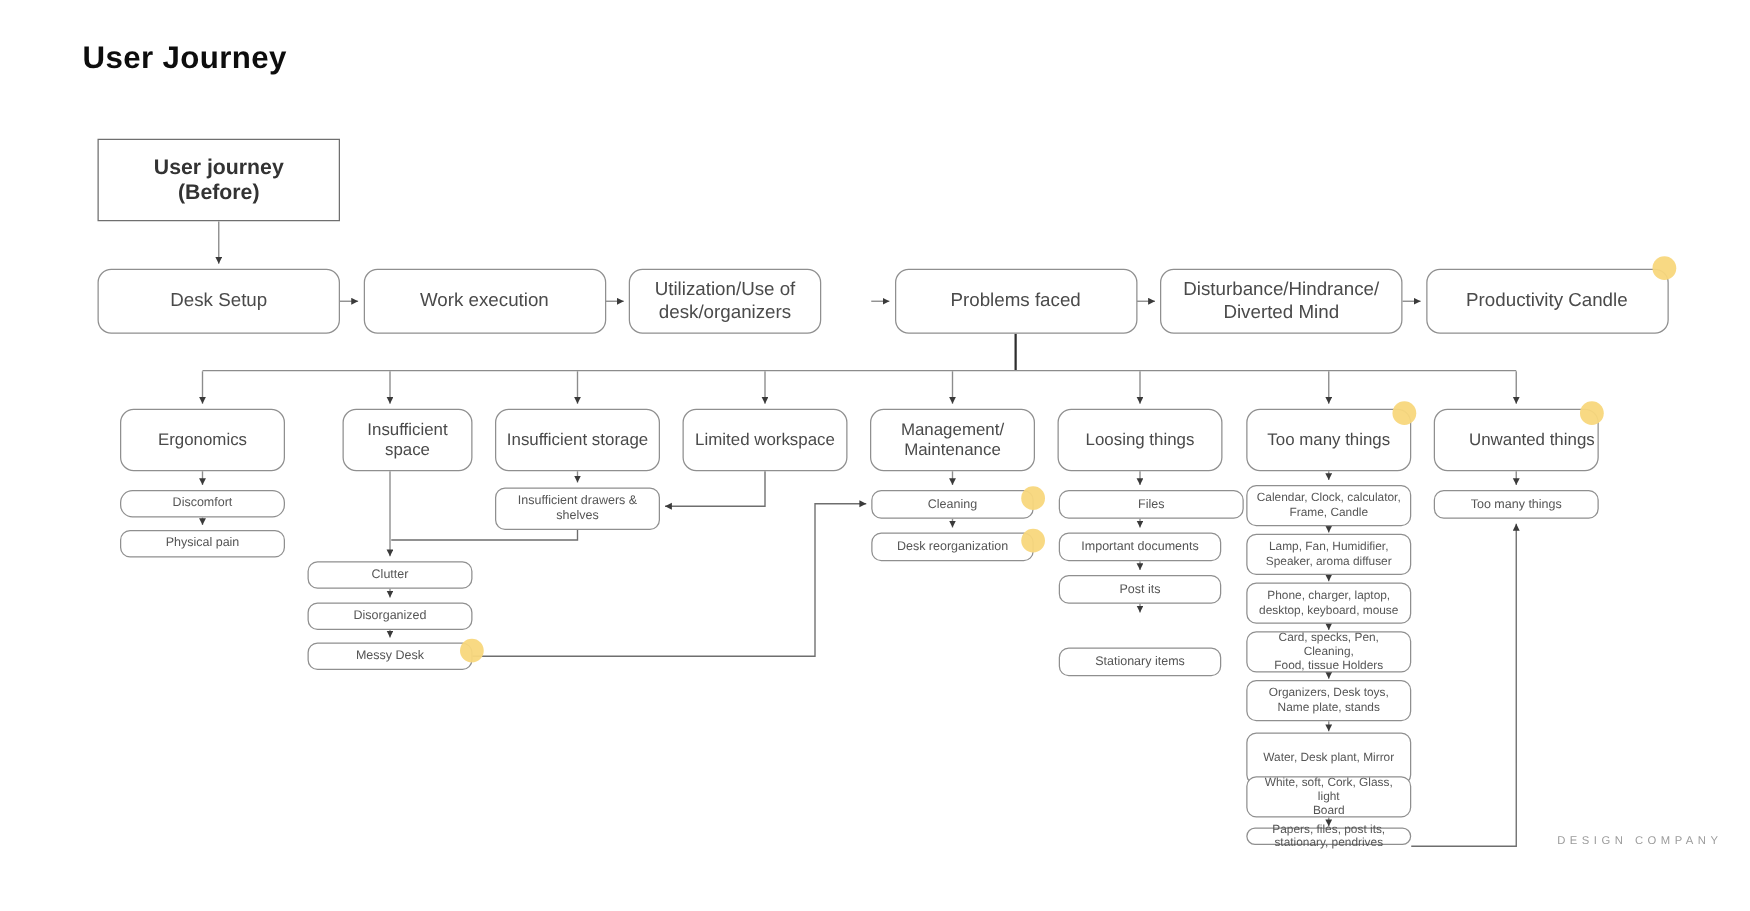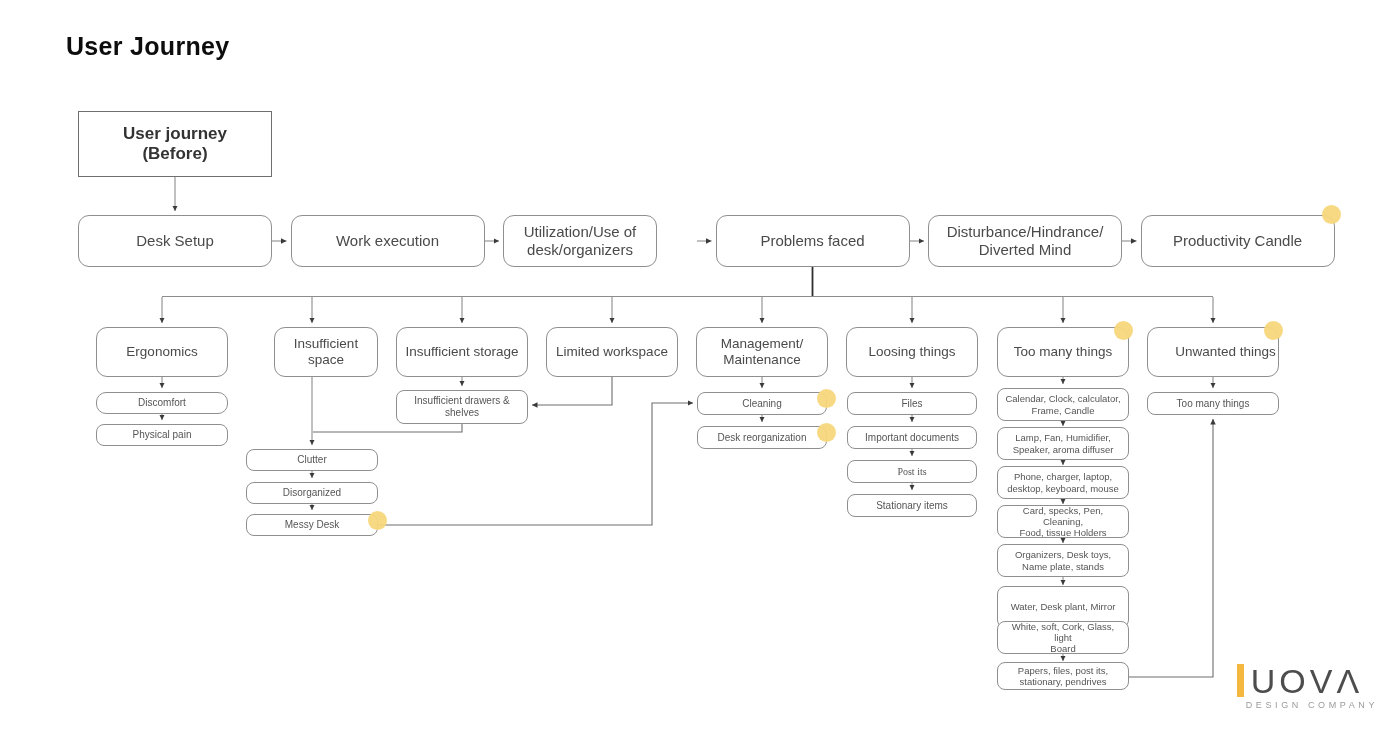--- a/index.html
+++ b/index.html
@@ -106,47 +106,43 @@
       <div class="node item" style="left: 396px; top: 390px; width: 132px; height: 34px;">Insufficient drawers &amp;
 shelves</div>
       <div class="node cat" style="left: 546px; top: 327px; width: 132px; height: 50px;">Limited workspace</div>
       <div class="node cat" style="left: 696px; top: 327px; width: 132px; height: 50px;">Management/
 Maintenance</div>
       <div class="node item" style="left: 697px; top: 392px; width: 130px; height: 23px;">Cleaning</div>
       <div class="dot" style="left: 816.5px; top: 388.5px;"></div>
       <div class="node item" style="left: 697px; top: 426px; width: 130px; height: 23px;">Desk reorganization</div>
       <div class="dot" style="left: 816.5px; top: 422.5px;"></div>
       <div class="node cat" style="left: 846px; top: 327px; width: 132px; height: 50px;">Loosing things</div>
-      <div class="node item" style="left: 847px; top: 392px; width: 130px; height: 23px;">Files</div>
+      <div class="node item" style="left: 847px; top: 392px; width: 148px; height: 23px;">Files</div>
       <div class="node item" style="left: 847px; top: 426px; width: 130px; height: 23px;">Important documents</div>
-      <div class="node item" style="left: 847px; top: 460px; width: 130px; height: 23px; font-family: Liberation Serif, serif;">Post its</div>
-      <div class="node item" style="left: 847px; top: 494px; width: 130px; height: 23px;">Stationary items</div>
+      <div class="node item" style="left: 847px; top: 460px; width: 130px; height: 23px;">Post its</div>
+      <div class="node item" style="left: 847px; top: 518px; width: 130px; height: 23px;">Stationary items</div>
       <div class="node cat" style="left: 997px; top: 327px; width: 132px; height: 50px;">Too many things</div>
       <div class="dot" style="left: 1113.5px; top: 320.5px;"></div>
       <div class="node item dense" style="left: 997px; top: 388px; width: 132px; height: 33px;">Calendar, Clock, calculator,
 Frame, Candle</div>
       <div class="node item dense" style="left: 997px; top: 427px; width: 132px; height: 33px;">Lamp, Fan, Humidifier,
 Speaker, aroma diffuser</div>
       <div class="node item dense" style="left: 997px; top: 466px; width: 132px; height: 33px;">Phone, charger, laptop,
 desktop, keyboard, mouse</div>
       <div class="node item dense" style="left: 997px; top: 505px; width: 132px; height: 33px;">Card, specks, Pen, Cleaning,
 Food, tissue Holders</div>
       <div class="node item dense" style="left: 997px; top: 544px; width: 132px; height: 33px;">Organizers, Desk toys,
 Name plate, stands</div>
       <div class="node item dense" style="left: 997px; top: 586px; width: 132px; height: 42px;">Water, Desk plant, Mirror</div>
       <div class="node item dense" style="left: 997px; top: 621px; width: 132px; height: 33px;">White, soft, Cork, Glass, light
 Board</div>
-      <div class="node item dense" style="left: 997px; top: 662px; width: 132px; height: 28px;">Papers, files, post its,
+      <div class="node item dense" style="left: 997px; top: 662px; width: 132px; height: 14px;">Papers, files, post its,
 stationary, pendrives</div>
       <div class="node cat" style="left: 1147px; top: 327px; width: 132px; height: 50px; padding-left: 25px;">Unwanted things</div>
       <div class="dot" style="left: 1263.5px; top: 320.5px;"></div>
       <div class="node item" style="left: 1147px; top: 392px; width: 132px; height: 23px;">Too many things</div>
     </div>
 
 
   <div id="logo">
-    <div class="logo-row">
-      <span class="logo-bar"></span>
-      <span class="logo-text">UOVΛ</span>
-    </div>
     <div class="logo-tagline">DESIGN COMPANY</div>
   </div>
 </div>
 
 </body></html>

